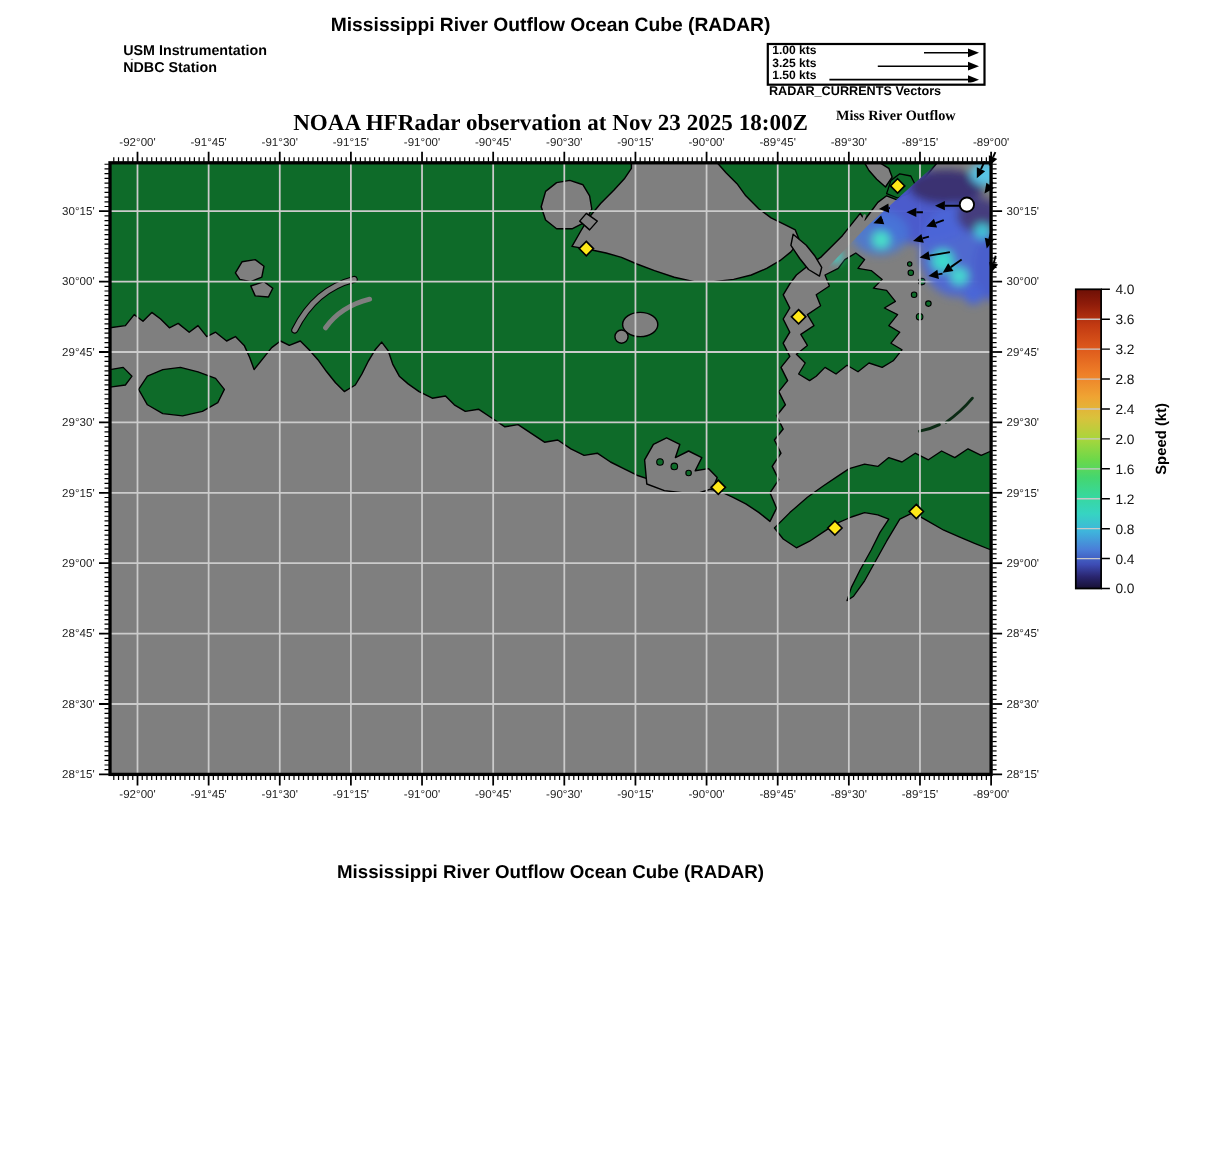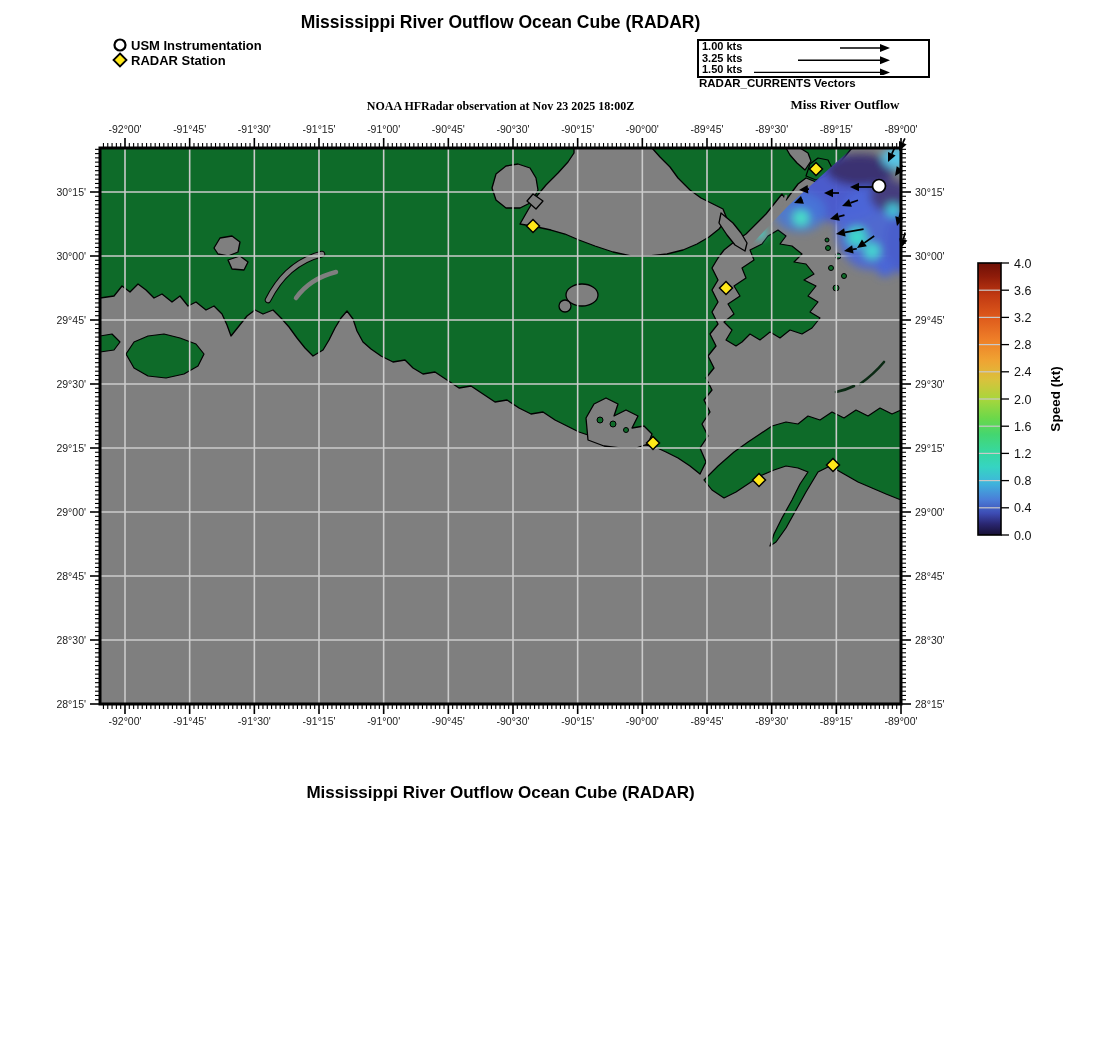--- a/index.html
+++ b/index.html
@@ -2,33 +2,33 @@
 <html style="--land: #0E6B29; --water: #7F7F7F; --gridline: #CBCBCB; --station-yellow: #FFE818;"><head>
 <meta charset="utf-8">
 <style>
   html,body{margin:0;padding:0;background:#fff;}
   body{width:1100px;height:1050px;position:relative;overflow:hidden;
        font-family:"Liberation Sans",sans-serif;}
   .abs{position:absolute;}
   .title-top{left:100px;top:12px;width:801px;text-align:center;
              font-size:17.5px;font-weight:bold;color:#000;}
   .legend{left:112px;top:37px;}
-  .legend-row{display:flex;align-items:flex-end;height:15.5px;
-              font-size:13px;font-weight:bold;color:#000;}
+  .legend-row{display:flex;align-items:flex-start;height:15.5px;
+              font-size:13px;font-weight:bold;color:#000;flex-direction:column;}
   .legend-row svg{margin-right:3px;}
-  .vector-box{left:697px;top:39px;width:233px;height:39px;border:2.5px solid #000;
+  .vector-box{left:697px;top:39px;width:199px;height:39px;border:2.5px solid #000;
               box-sizing:border-box;background:#fff;}
   .vec-rows{position:absolute;left:3px;top:0px;font-size:11px;font-weight:bold;
             line-height:11.5px;color:#000;}
   #vec-svg{position:absolute;left:0;top:0;}
   .vec-caption{left:699px;top:77px;font-size:11.5px;font-weight:bold;color:#000;}
-  .vec-subcaption{left:760px;top:97px;width:170px;text-align:center;
+  .vec-subcaption{left:760px;top:97px;width:170px;text-align:left;
                   font-family:"Liberation Serif",serif;font-size:13px;font-weight:bold;color:#000;}
   .subtitle{left:100px;top:99px;width:801px;text-align:center;
-            font-family:"Liberation Serif",serif;font-size:12px;font-weight:bold;color:#000;}
+            font-family:"Liberation Serif",serif;font-size:21px;font-weight:bold;color:#000;}
   .title-bottom{left:100px;top:783px;width:801px;text-align:center;
                 font-size:17px;font-weight:bold;color:#000;}
   #map-svg{left:55px;top:112px;}
   #cbar-svg{left:974px;top:258px;}
   .grid{stroke:var(--gridline);stroke-width:1.6;}
   .tick{stroke:#000;stroke-width:1.6;}
   .t2{stroke-width:1.1;}
   .alab{font:10.5px "Liberation Sans",sans-serif;fill:#1c1c1c;}
   .vec{stroke:#000;stroke-width:1.7;}
   .ndbc{fill:var(--station-yellow);stroke:#000;stroke-width:1.5;}
@@ -54,21 +54,21 @@
   <div class="legend-row">
     <svg width="16" height="16">
       <circle cx="8" cy="8" r="5.5" fill="#fff" stroke="#000" stroke-width="2.2"></circle>
     </svg>
     <span>USM Instrumentation</span>
   </div>
   <div class="legend-row">
     <svg width="16" height="16">
       <polygon points="8,1.5 14.5,8 8,14.5 1.5,8" fill="#FFE818" stroke="#000" stroke-width="1.8"></polygon>
     </svg>
-    <span>RADAR Station</span>
+    <span>NDBC Station</span>
   </div>
 </div>
 
 <div class="abs vector-box">
   <svg id="vec-svg" width="194" height="34">
       <line x1="141" y1="7" x2="183" y2="7" stroke="#000" stroke-width="1.4"></line>
       <polygon points="191,7 181,3 181,11" fill="#000"></polygon>
       <line x1="99" y1="19.2" x2="183" y2="19.2" stroke="#000" stroke-width="1.4"></line>
       <polygon points="191,19.2 181,15.2 181,23.2" fill="#000"></polygon>
       <line x1="55" y1="31.4" x2="183" y2="31.4" stroke="#000" stroke-width="1.4"></line>

